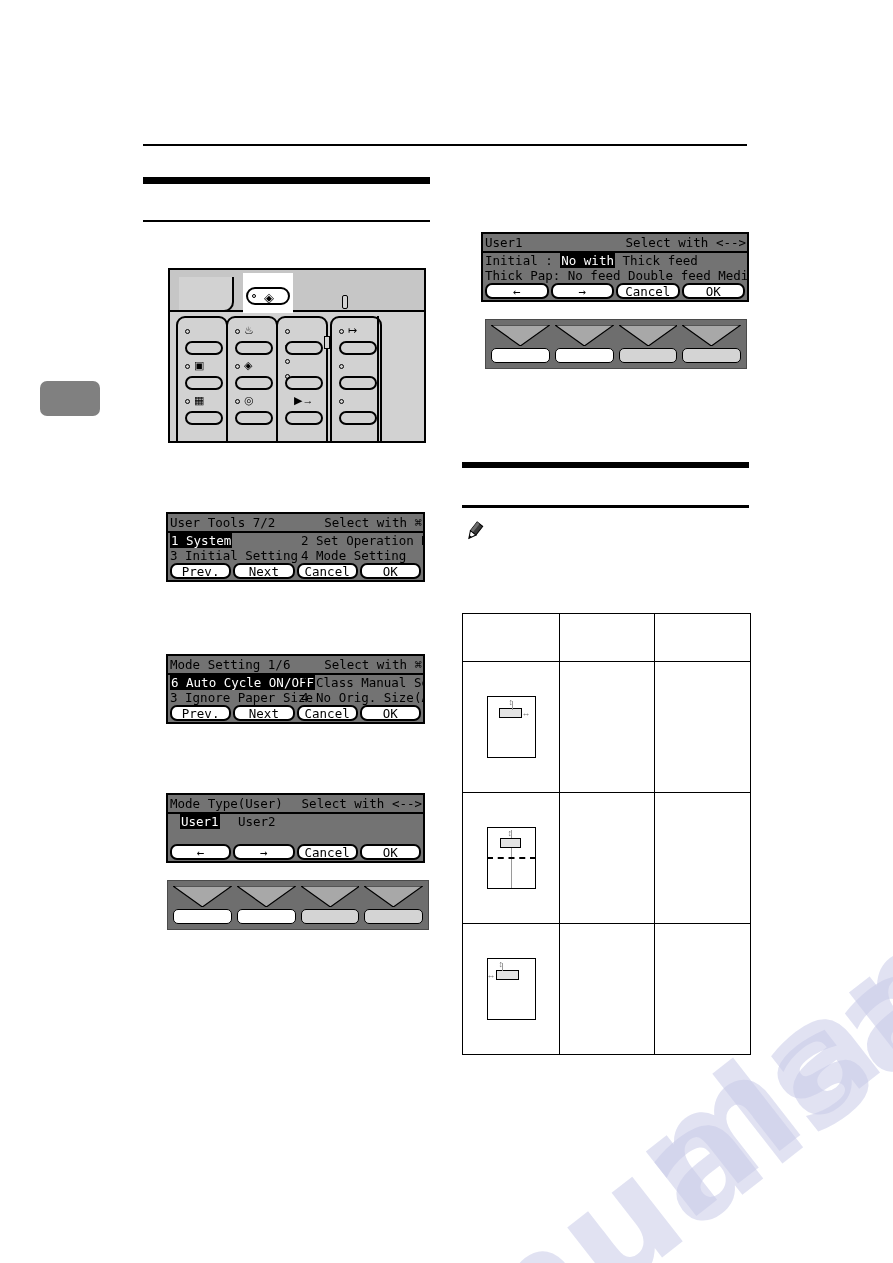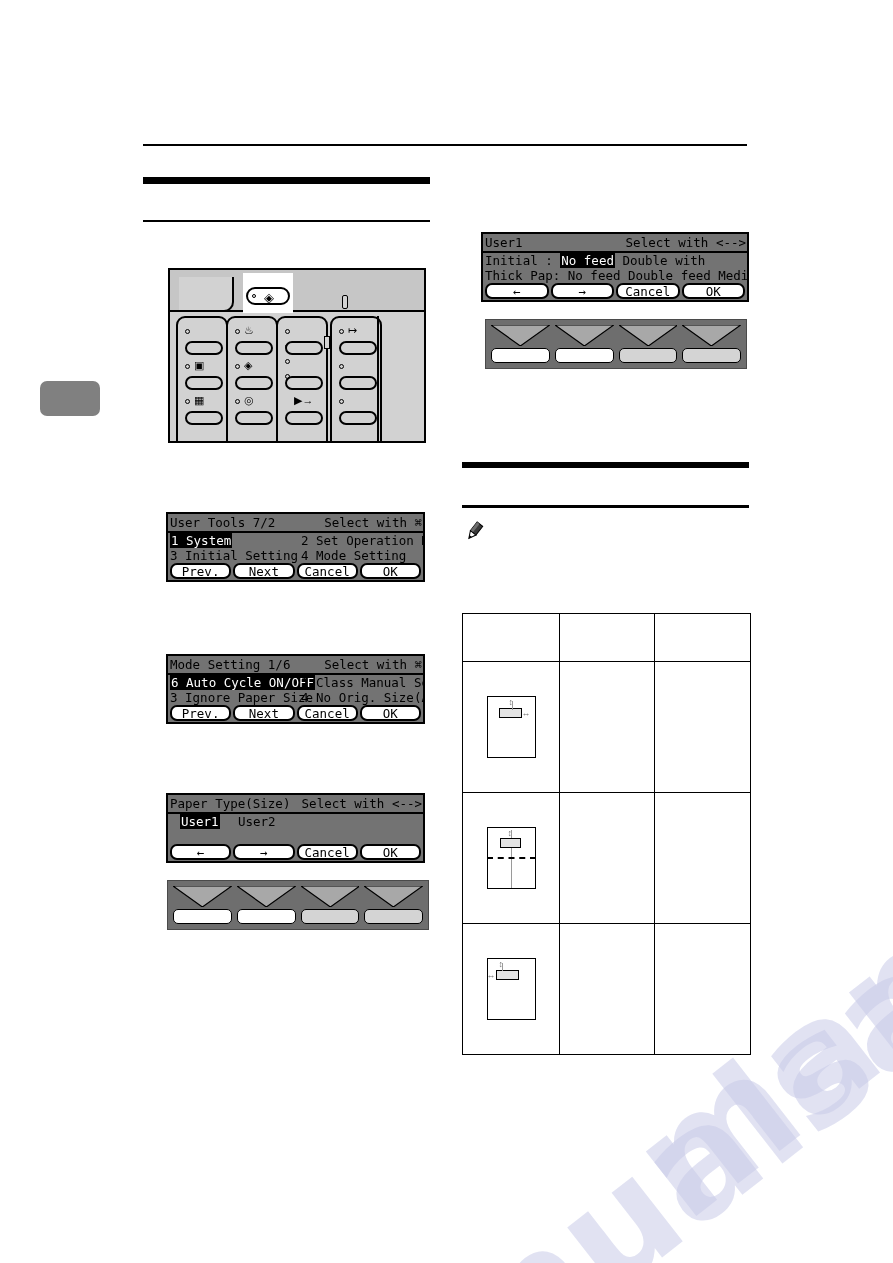--- a/index.html
+++ b/index.html
@@ -409,21 +409,21 @@
     <div class="cp-seam"></div>
   </div>
 
   <div class="lcd" id="lcd-paper-user1">
     <div class="lcd-title">
       <span class="t-left">User1</span>
       <span class="t-right">Select with &lt;--&gt;</span>
     </div>
     <div class="lcd-body">
       <div class="lcd-row">
-        <span class="lcd-cellA"><span>Initial : </span><span class="inv">No feed</span><span> Double with</span></span>
+        <span class="lcd-cellA"><span>Initial : </span><span class="inv">No with</span><span> Thick feed</span></span>
       </div>
       <div class="lcd-row">
         <span class="lcd-cellA">Thick Pap: No feed  Double feed  Medium</span>
       </div>
     </div>
     <div class="lcd-btnrow">
       <span class="lcd-btn">←</span>
       <span class="lcd-btn">→</span>
       <span class="lcd-btn">Cancel</span>
       <span class="lcd-btn">OK</span>
@@ -507,21 +507,21 @@
     <div class="lcd-btnrow">
       <span class="lcd-btn">Prev.</span>
       <span class="lcd-btn">Next</span>
       <span class="lcd-btn">Cancel</span>
       <span class="lcd-btn">OK</span>
     </div>
   </div>
 
   <div class="lcd" id="lcd-paper-type">
     <div class="lcd-title">
-      <span class="t-left">Paper Type(Size)</span>
+      <span class="t-left">Mode Type(User)</span>
       <span class="t-right">Select with &lt;--&gt;</span>
     </div>
     <div class="lcd-body">
       <div class="lcd-row" style="padding-left:10px">
         <span class="lcd-cellA inv" style="left:12px">User1</span>
         <span class="lcd-cellB" style="left:70px">User2</span>
       </div>
       <div class="lcd-row"></div>
     </div>
     <div class="lcd-btnrow">

